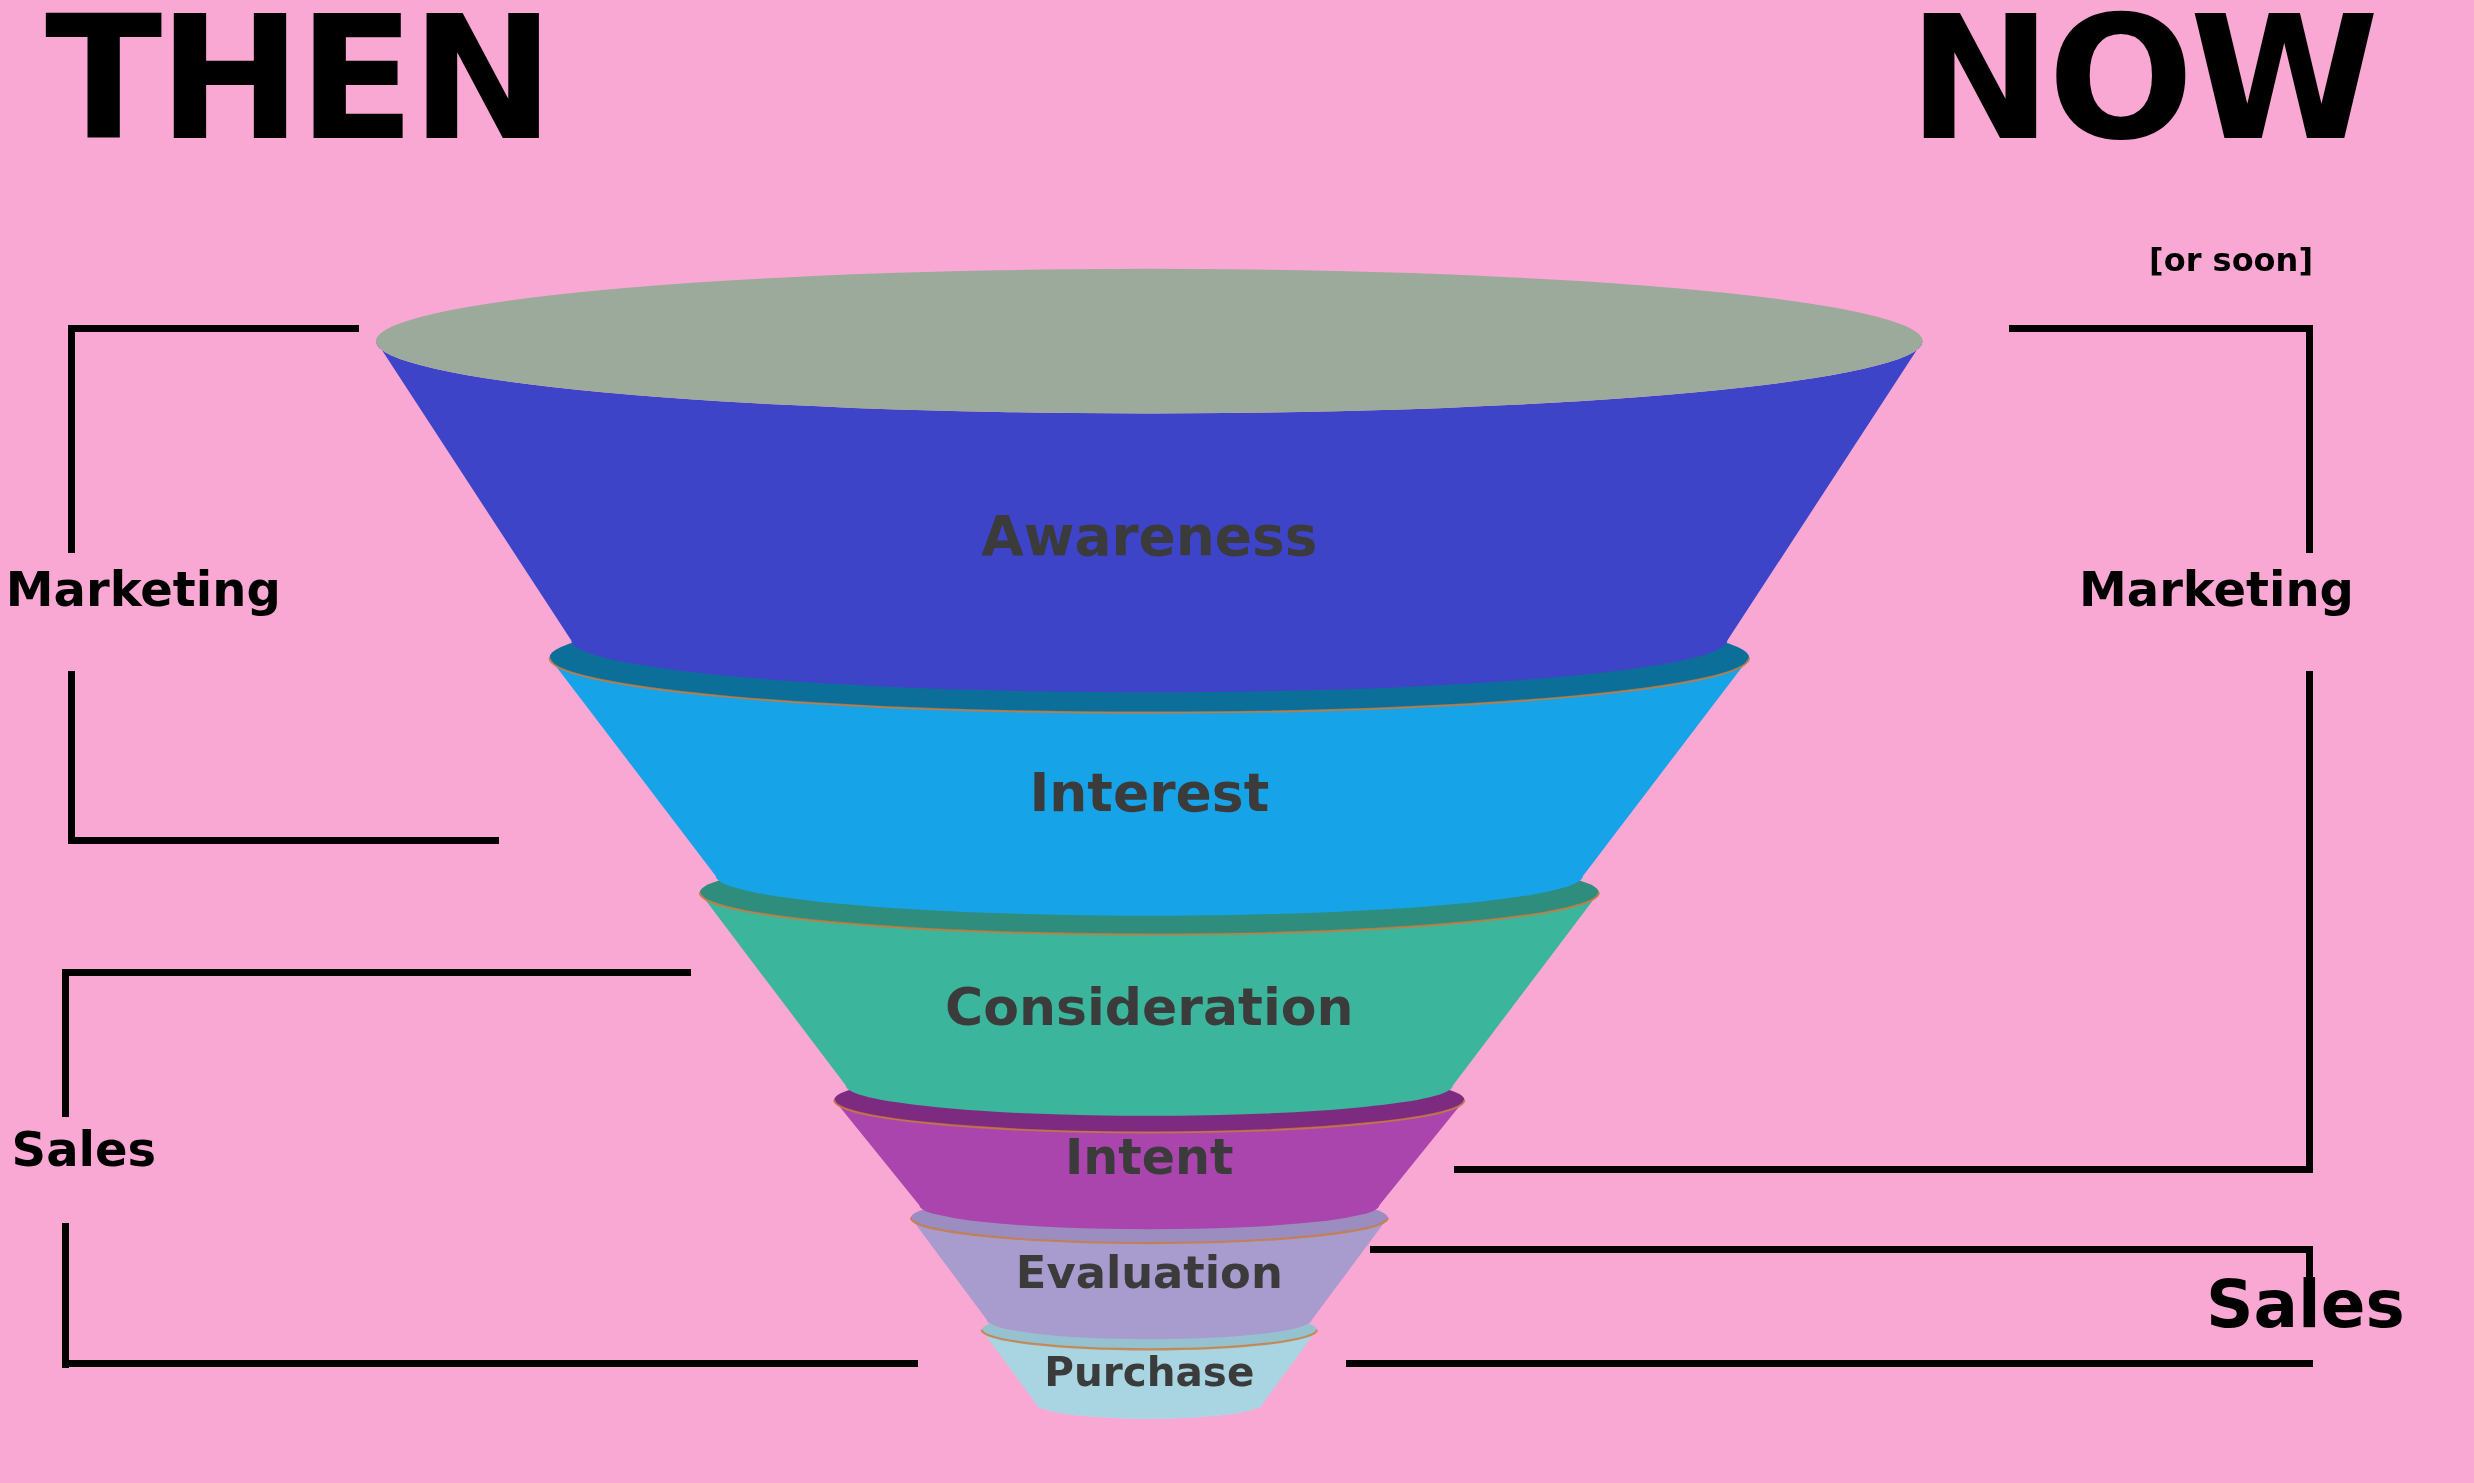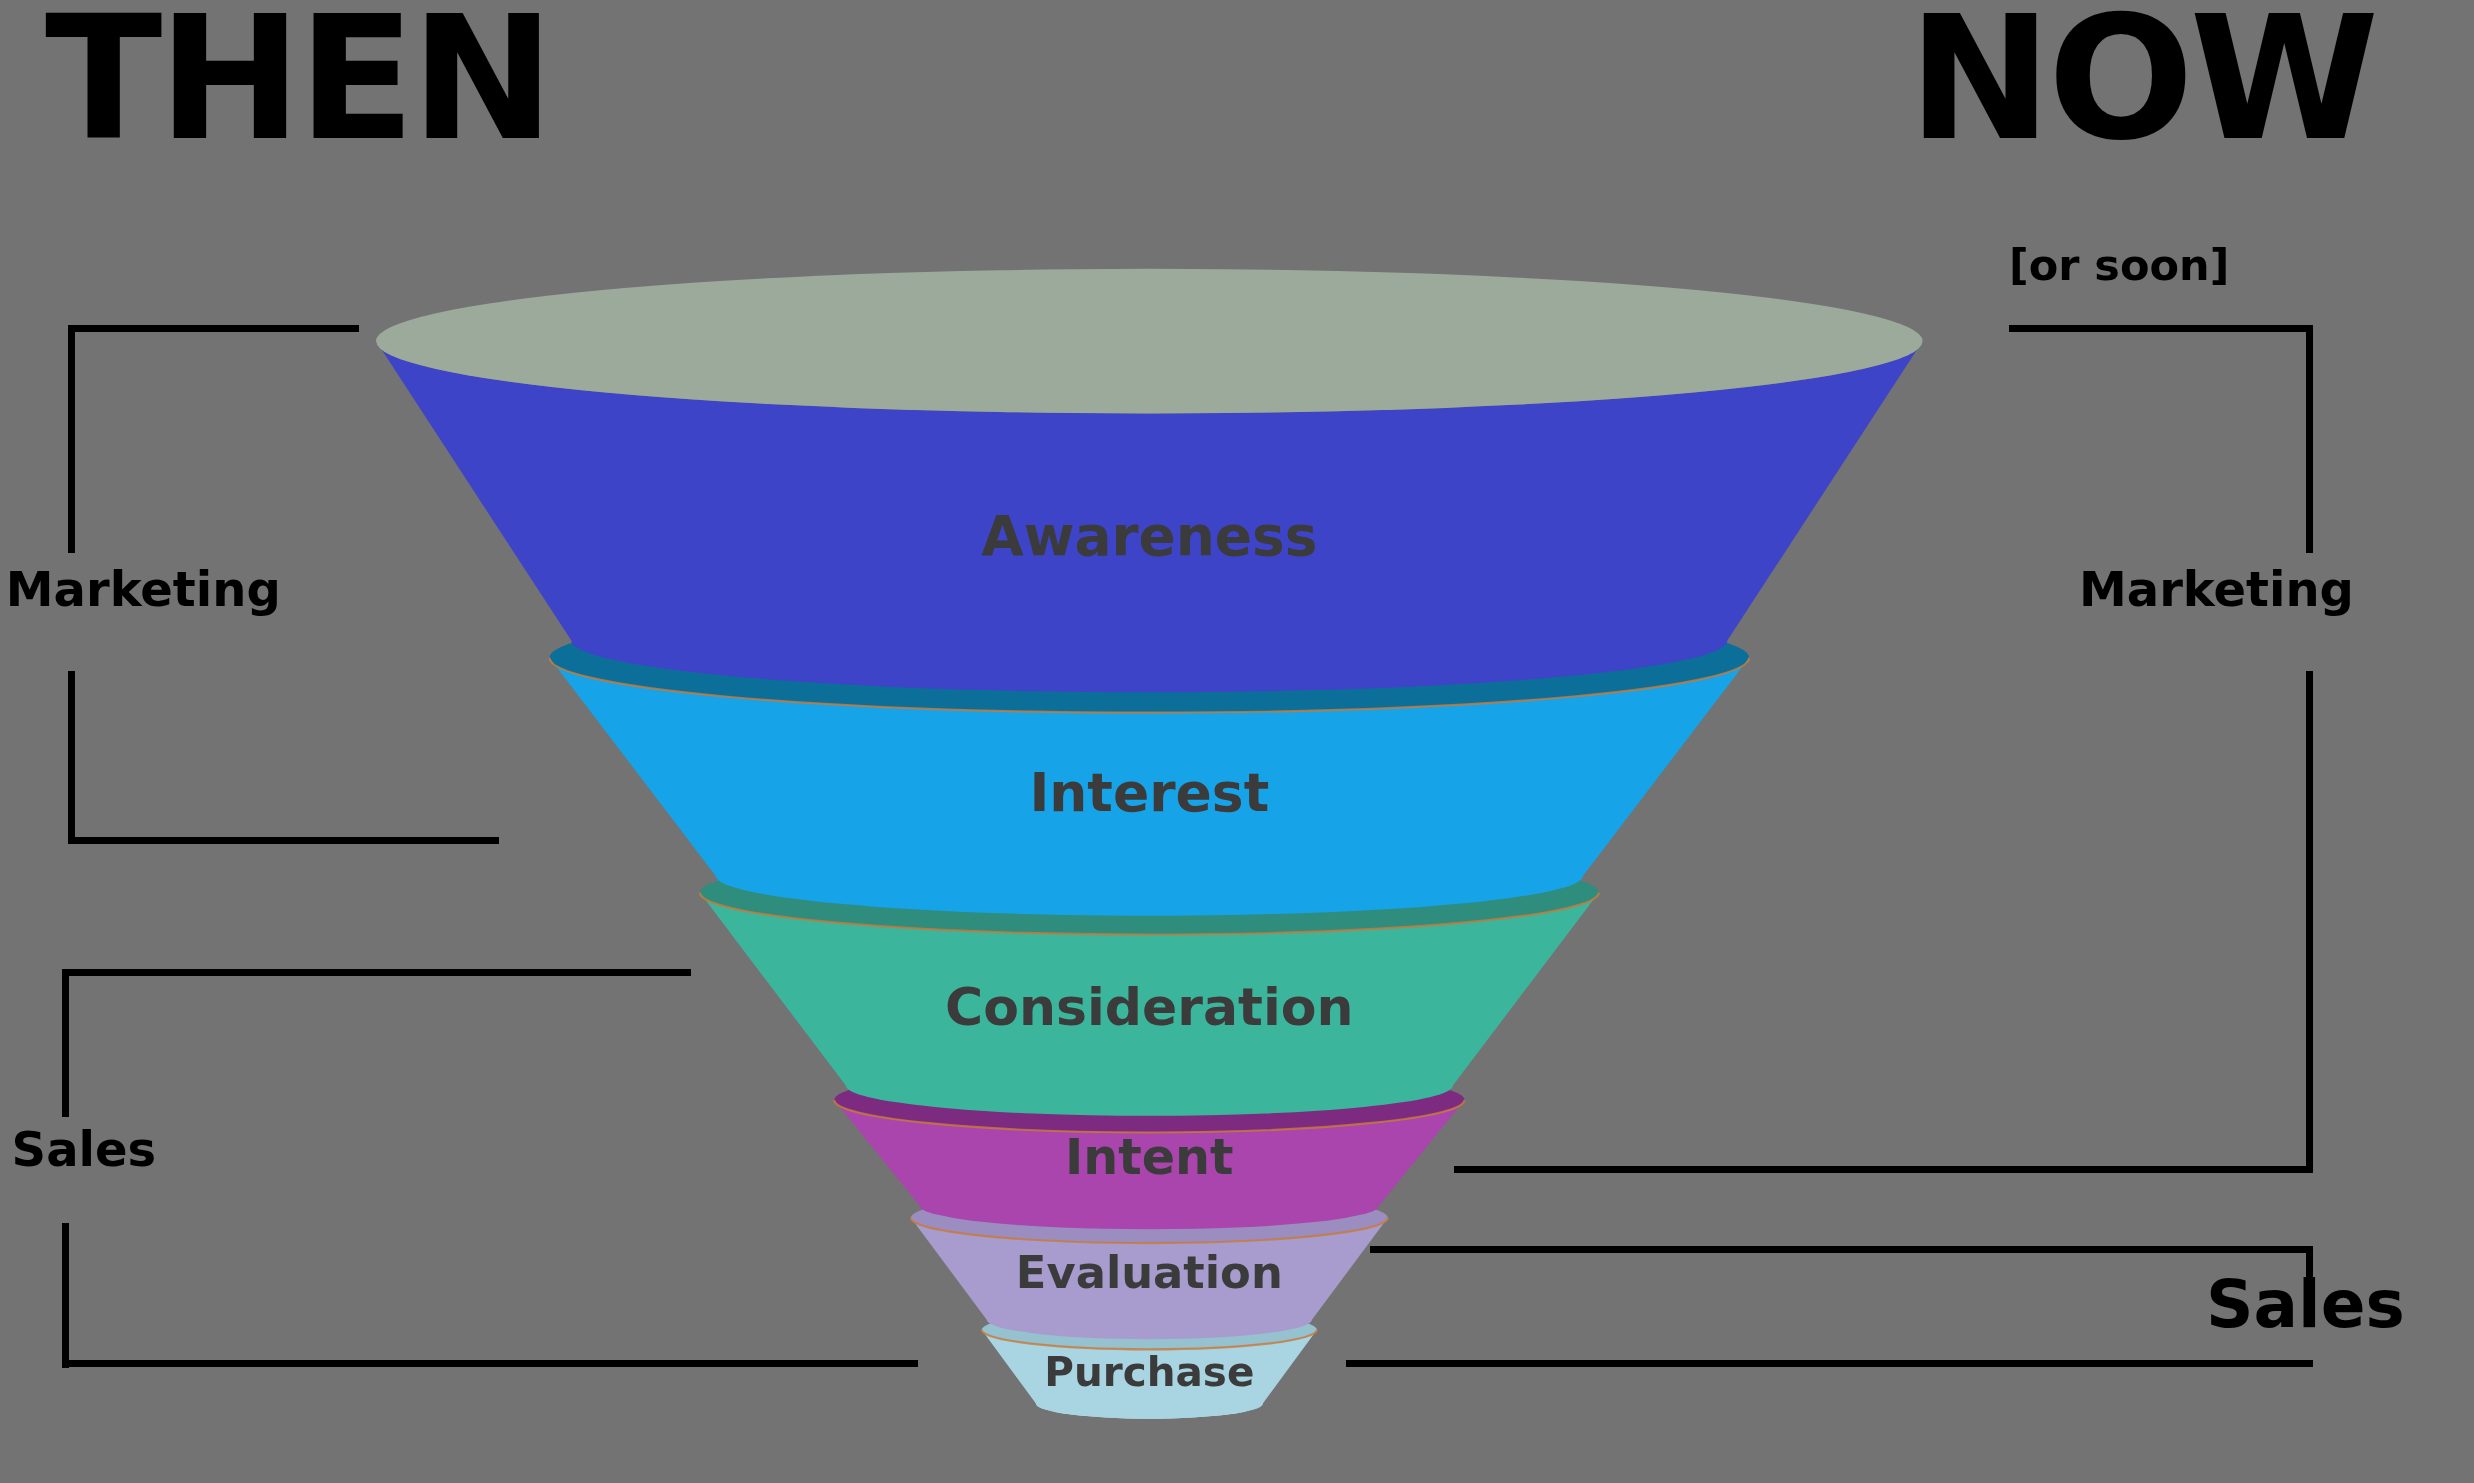--- a/index.html
+++ b/index.html
@@ -1,30 +1,30 @@
 <!DOCTYPE html>
 <html style="font-size:11.6px"><head>
 <meta charset="utf-8">
 <style>
   html,body{margin:0;padding:0;background:#fff;}
   .canvas{
-    position:relative;width:2475px;height:1483px;background:#737373;
+    position:relative;width:2475px;height:1483px;background:#f9a8d4;
     font-family:"DejaVu Sans","Liberation Sans",sans-serif;overflow:hidden;
   }
   .big-title{
     position:absolute;font-size:172px;font-weight:bold;color:#000;
     letter-spacing:-4.3px;line-height:1;white-space:nowrap;
   }
   .side-label{
     position:absolute;font-size:48px;font-weight:bold;color:#000;
     line-height:1;white-space:nowrap;
   }
   .note{
-    position:absolute;font-size:43px;font-weight:bold;color:#000;
-    line-height:1;white-space:nowrap;text-align:left;
+    position:absolute;font-size:32px;font-weight:bold;color:#000;
+    line-height:1;white-space:nowrap;text-align:right;
   }
   .ln{position:absolute;background:#000;}
   .funnel-svg{position:absolute;left:0;top:0;}
   .stage-label{
     font-family:"DejaVu Sans","Liberation Sans",sans-serif;
     font-weight:bold;text-anchor:middle;
   }
 </style>
 </head>
 <body>

